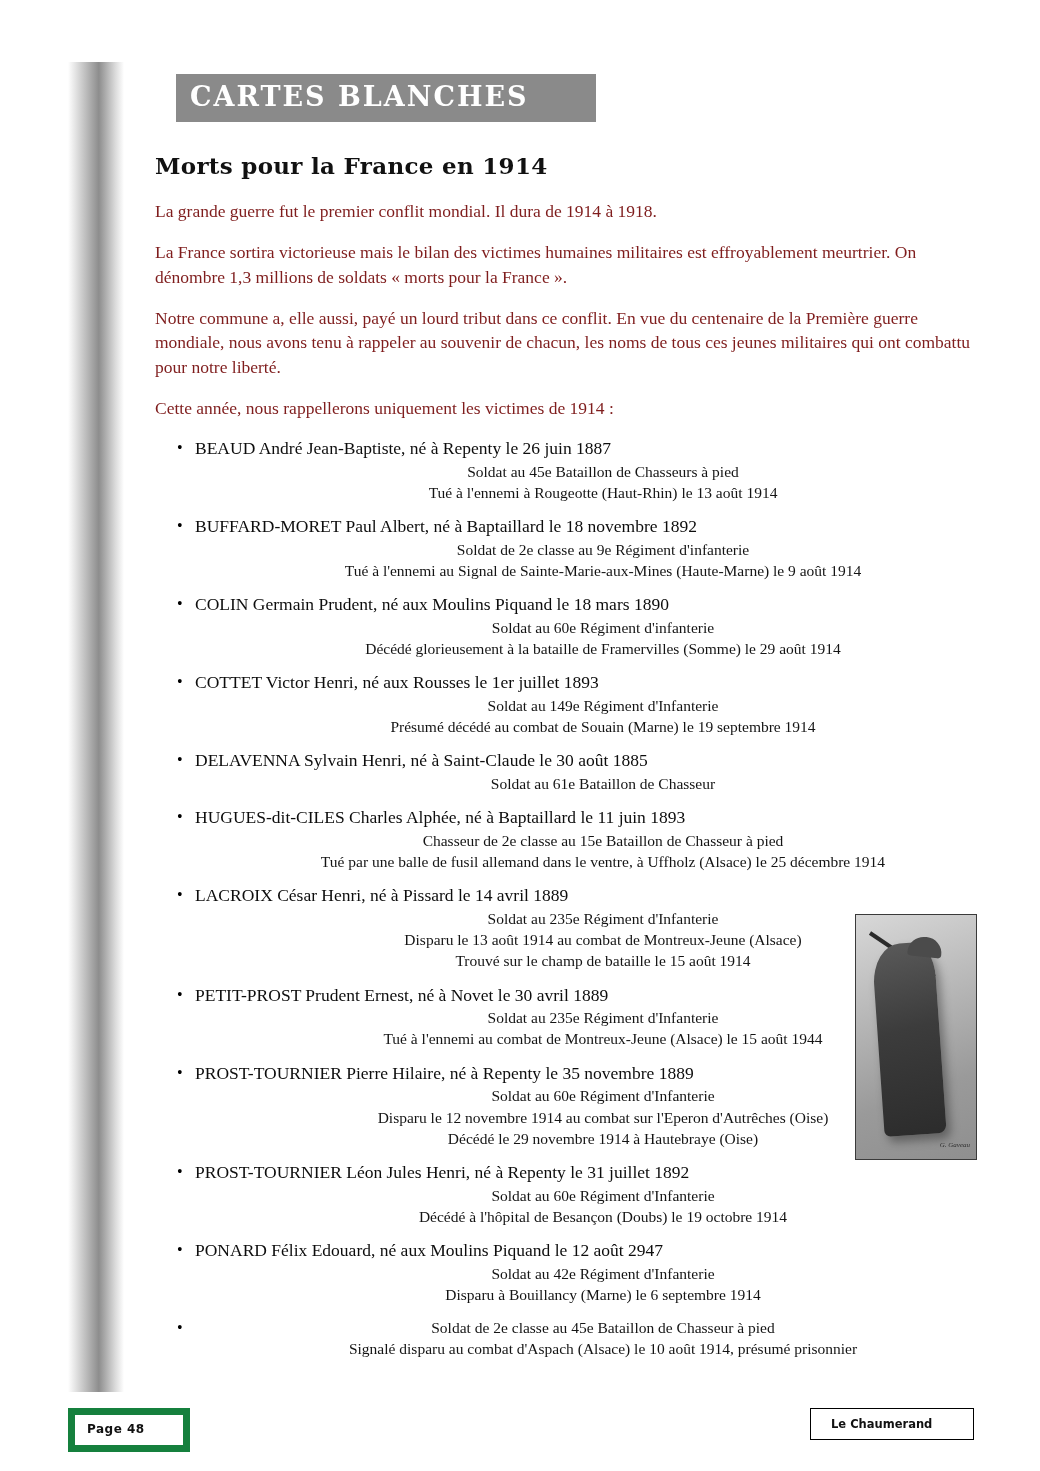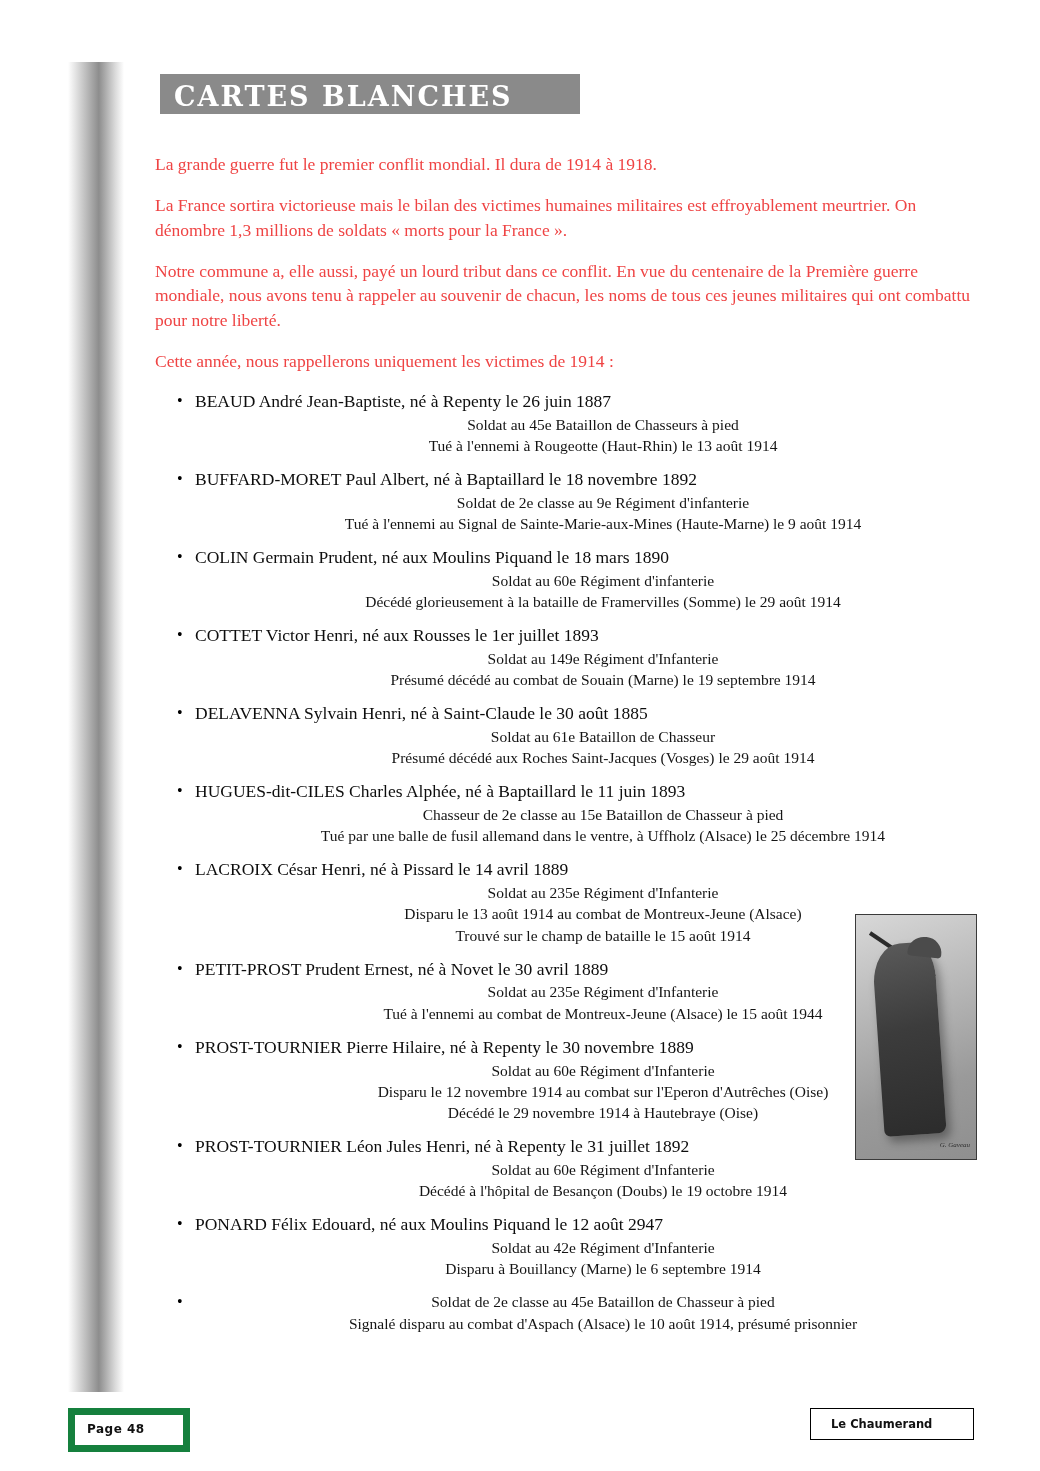--- a/index.html
+++ b/index.html
@@ -19,24 +19,24 @@
   .left-bar {
     position: absolute;
     left: 68px;
     top: 62px;
     width: 56px;
     height: 1330px;
     background: linear-gradient(to right, #ffffff 0%, #8d8d8d 55%, #dcdcdc 85%, #ffffff 100%);
   }
   .header-band {
     position: absolute;
-    left: 160px;
+    left: 176px;
     top: 74px;
     width: 420px;
-    height: 40px;
+    height: 48px;
     background: #8a8a8a;
   }
   .header-band .htitle {
     position: absolute;
     left: 14px;
     top: 7px;
     font-family: "DejaVu Serif", serif;
     font-weight: bold;
     font-size: 27px;
     letter-spacing: 2px;
@@ -53,21 +53,21 @@
     font-size: 23px;
     font-weight: bold;
     margin: 0 0 20px 0;
     color: #111;
     letter-spacing: 0.3px;
   }
   p.para {
     font-size: 17.5px;
     line-height: 1.42;
     margin: 0 0 16px 0;
-    color: #ef4444;
+    color: #7f1d1d;
     text-align: left;
   }
   ul.entries {
     list-style: none;
     margin: 8px 0 0 0;
     padding: 0;
   }
   ul.entries > li {
     margin: 0 0 12px 0;
     padding: 0 0 0 40px;
@@ -184,20 +184,21 @@
 
 <div class="page">
 
   <div class="left-bar"></div>
 
   <div class="header-band">
     <div class="htitle">CARTES BLANCHES</div>
   </div>
 
   <div class="content">
+    <h1 class="article-title">Morts pour la France en 1914</h1>
 
     <p class="para">La grande guerre fut le premier conflit mondial. Il dura de 1914 à 1918.</p>
     <p class="para">La France sortira victorieuse mais le bilan des victimes humaines militaires est effroyablement meurtrier. On dénombre 1,3 millions de soldats « morts pour la France ».</p>
     <p class="para">Notre commune a, elle aussi, payé un lourd tribut dans ce conflit. En vue du centenaire de la Première guerre mondiale, nous avons tenu à rappeler au souvenir de chacun, les noms de tous ces jeunes militaires qui ont combattu pour notre liberté.</p>
     <p class="para">Cette année, nous rappellerons uniquement les victimes de 1914 :</p>
 
     <ul class="entries">
 
       <li>
         <span class="bullet">•</span>
@@ -224,21 +225,20 @@
         <span class="bullet">•</span>
         <div class="entry-name">COTTET Victor Henri, né aux Rousses le 1er juillet 1893</div>
         <div class="entry-detail">Soldat au 149e Régiment d'Infanterie</div>
         <div class="entry-detail">Présumé décédé au combat de Souain (Marne) le 19 septembre 1914</div>
       </li>
 
       <li>
         <span class="bullet">•</span>
         <div class="entry-name">DELAVENNA Sylvain Henri, né à Saint-Claude le 30 août 1885</div>
         <div class="entry-detail">Soldat au 61e Bataillon de Chasseur</div>
-        <div class="entry-detail">Présumé décédé aux Roches Saint-Jacques (Vosges) le 29 août 1914</div>
       </li>
 
       <li>
         <span class="bullet">•</span>
         <div class="entry-name">HUGUES-dit-CILES Charles Alphée, né à Baptaillard le 11 juin 1893</div>
         <div class="entry-detail">Chasseur de 2e classe au 15e Bataillon de Chasseur à pied</div>
         <div class="entry-detail">Tué par une balle de fusil allemand dans le ventre, à Uffholz (Alsace) le 25 décembre 1914</div>
       </li>
 
       <li>
@@ -251,21 +251,21 @@
 
       <li>
         <span class="bullet">•</span>
         <div class="entry-name">PETIT-PROST Prudent Ernest, né à Novet le 30 avril 1889</div>
         <div class="entry-detail">Soldat au 235e Régiment d'Infanterie</div>
         <div class="entry-detail">Tué à l'ennemi au combat de Montreux-Jeune (Alsace) le 15 août 1944</div>
       </li>
 
       <li>
         <span class="bullet">•</span>
-        <div class="entry-name">PROST-TOURNIER Pierre Hilaire, né à Repenty le 30 novembre 1889</div>
+        <div class="entry-name">PROST-TOURNIER Pierre Hilaire, né à Repenty le 35 novembre 1889</div>
         <div class="entry-detail">Soldat au 60e Régiment d'Infanterie</div>
         <div class="entry-detail">Disparu le 12 novembre 1914 au combat sur l'Eperon d'Autrêches (Oise)</div>
         <div class="entry-detail">Décédé le 29 novembre 1914 à Hautebraye (Oise)</div>
       </li>
 
       <li>
         <span class="bullet">•</span>
         <div class="entry-name">PROST-TOURNIER Léon Jules Henri, né à Repenty le 31 juillet 1892</div>
         <div class="entry-detail">Soldat au 60e Régiment d'Infanterie</div>
         <div class="entry-detail">Décédé à l'hôpital de Besançon (Doubs) le 19 octobre 1914</div>

